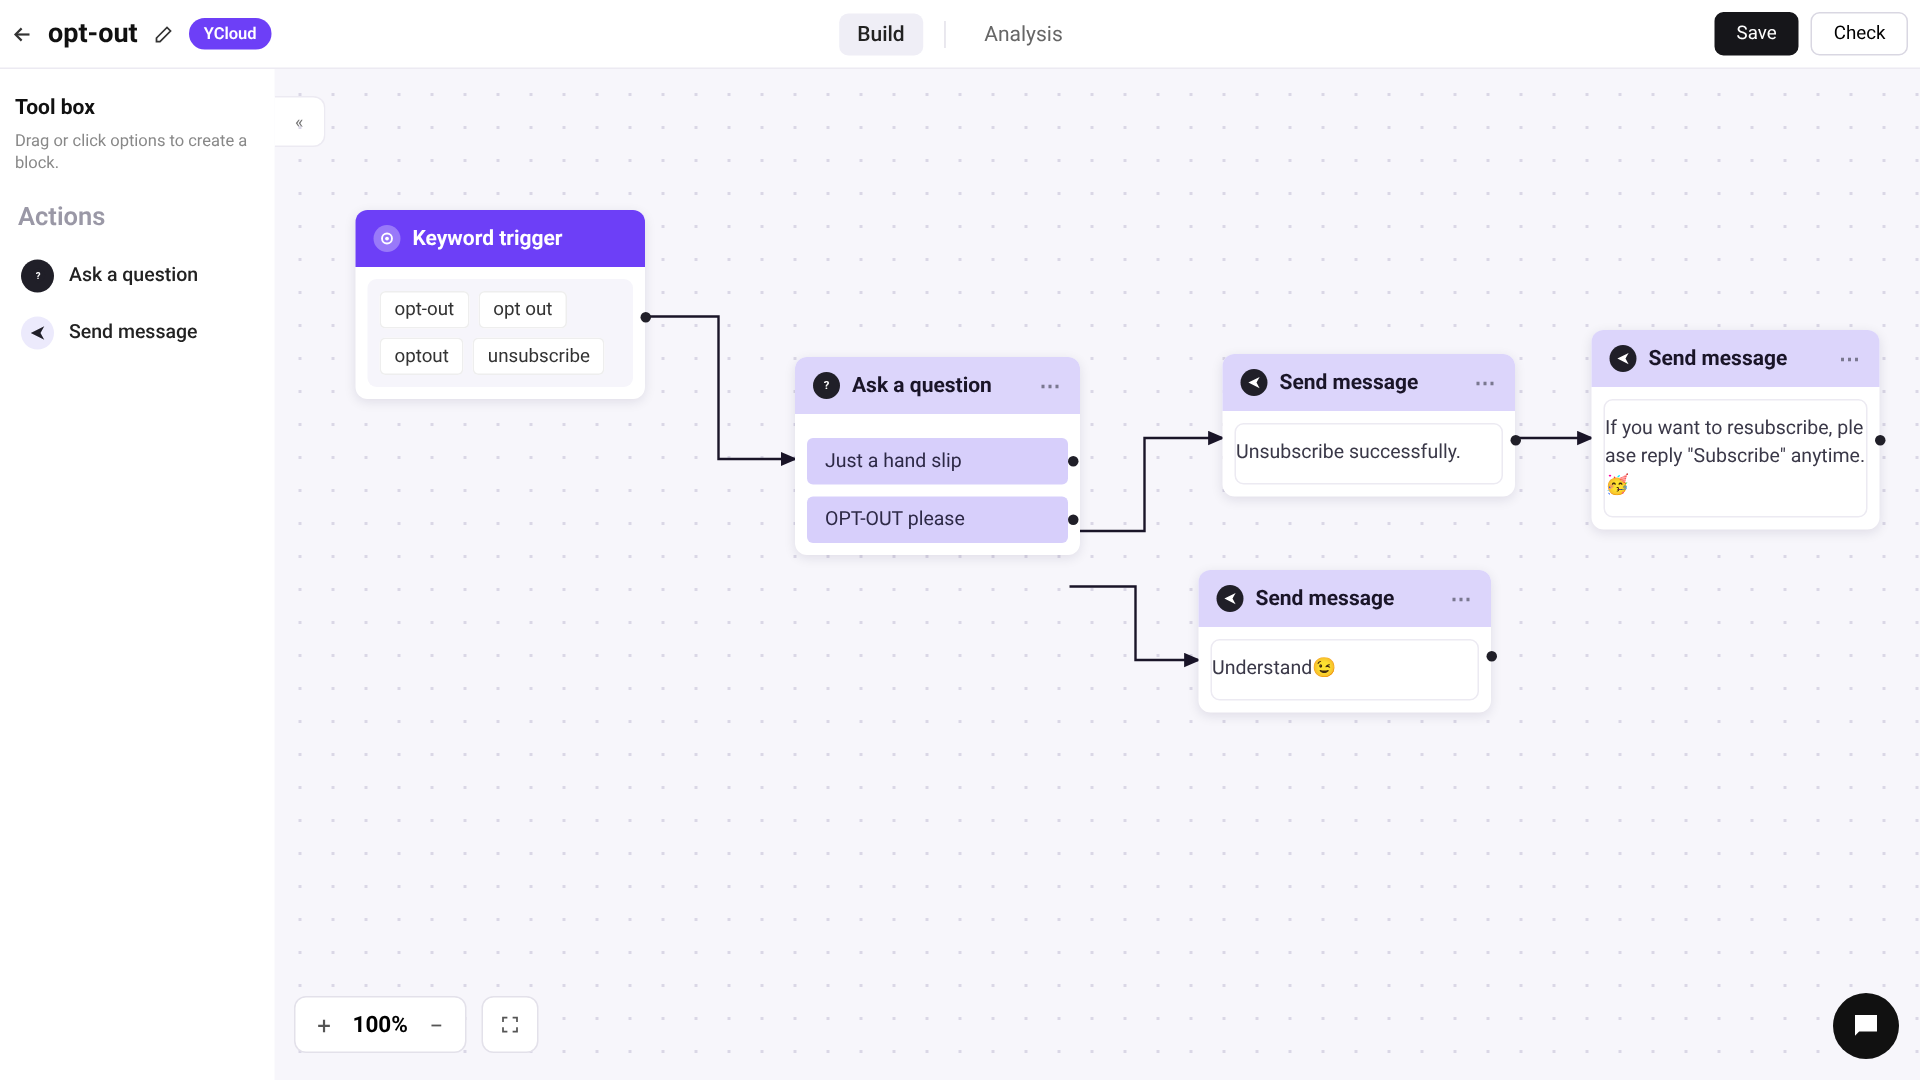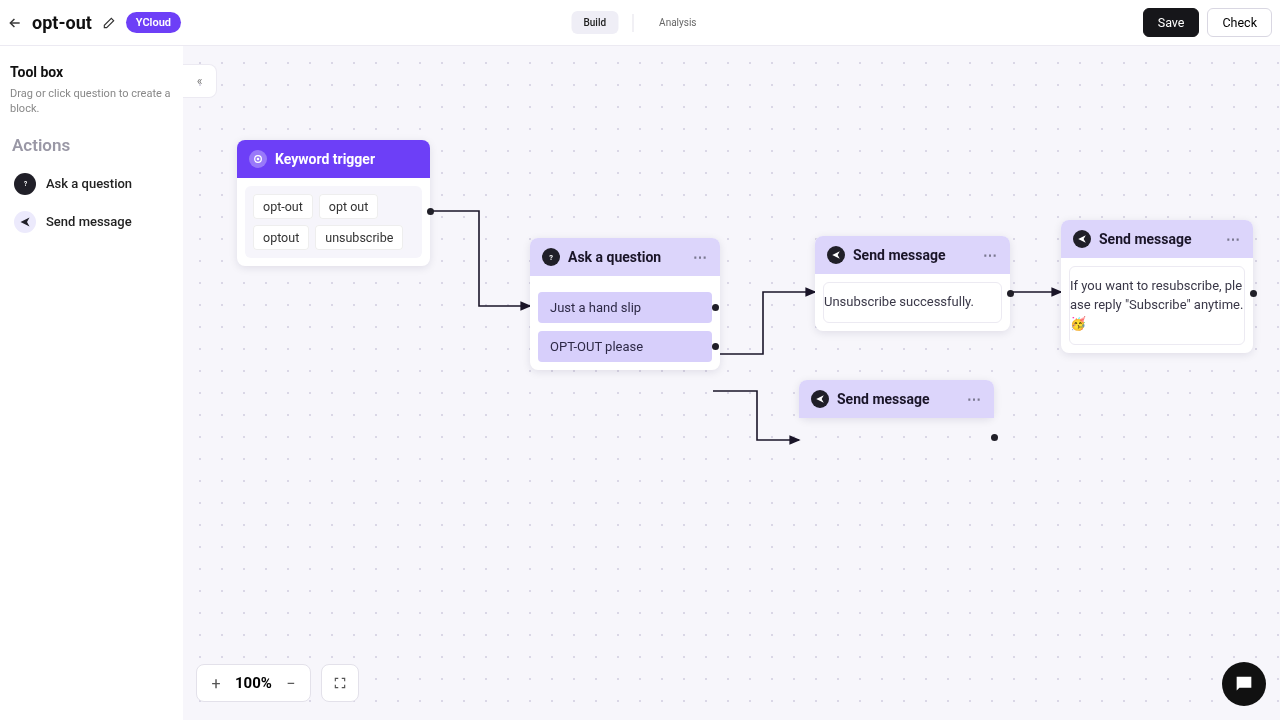--- a/index.html
+++ b/index.html
@@ -6,21 +6,21 @@
   body { width: 1280px; height: 720px; background: #f7f6fb; overflow: hidden; position: relative; }
 
   
   .header { height: 46px; background: #fff; display: flex; align-items: center; padding: 0 8px; border-bottom: 1px solid #eceaf2; position: relative; }
   .header-left { display: flex; align-items: center; gap: 10px; }
   .back-icon svg { width: 14px; height: 14px; display:block; }
   .title { font-size: 18px; font-weight: 700; color: #111; }
   .edit-icon svg { width:14px; height:14px; display:block; }
   .status-pill { background: #6d3ff7; color: #fff; font-size: 11px; font-weight:600; padding: 4px 10px; border-radius: 999px; }
   .header-center { position:absolute; left:50%; transform:translateX(-50%); display:flex; align-items:center; gap: 14px; }
-  .tab { font-size: 10px; color: #666; padding: 6px 12px; border-radius: 6px; cursor:pointer; }
+  .tab { font-size: 14px; color: #666; padding: 6px 12px; border-radius: 6px; cursor:pointer; }
   .tab.active { background: #efeef6; color: #222; font-weight:500; }
   .sep { width:1px; height:18px; background:#e3e1ea; }
   .header-right { margin-left:auto; display:flex; gap:8px; }
   .btn { font-size: 12.5px; padding: 6px 14px; border-radius: 6px; border:1px solid #d9d7e2; background:#fff; cursor:pointer; }
   .btn.dark { background:#16161a; color:#fff; border-color:#16161a; }
 
   
   .sidebar { position:absolute; left:0; top:46px; bottom:0; width:183px; background:#fff; padding: 18px 10px; }
   .sidebar h3 { font-size: 14px; font-weight:700; color:#111; margin-bottom:6px; }
   .sidebar p.desc { font-size: 11px; color:#888; line-height:1.4; margin-bottom:18px; }
@@ -88,21 +88,21 @@
     <div class="tab">Analysis</div>
   </div>
   <div class="header-right">
     <button class="btn dark">Save</button>
     <button class="btn">Check</button>
   </div>
 </div>
 
 <div class="sidebar">
   <h3>Tool box</h3>
-  <p class="desc">Drag or click question to create a block.</p>
+  <p class="desc">Drag or click options to create a block.</p>
   <div class="section-label">Actions</div>
   <div class="action-item">
     <span class="action-icon dark">
       <svg width="11" height="11" viewBox="0 0 24 24" fill="#fff">
           <circle cx="12" cy="12" r="10" fill="#201f28"></circle>
           <text x="12" y="17" font-size="14" text-anchor="middle" fill="#fff" font-weight="bold">?</text>
         </svg>
     </span>
     <span class="lbl">Ask a question</span>
   </div>
@@ -196,20 +196,23 @@
   <div class="node" style="left:616px; top:334px; width:195px;">
     <div class="node-head soft">
       <span class="head-icon dark">
         <svg width="10" height="10" viewBox="0 0 24 24" fill="#fff">
             <path d="M3 12l18-9-5 9 5 9-18-9z"></path>
           </svg>
       </span>
       <span>Send message</span>
       <span class="more">⋯</span>
     </div>
+    <div class="node-body">
+      <div class="textblock white">Understand😉</div>
+    </div>
     <span class="out-dot" style="top:54px;"></span>
   </div>
 
   <div class="node" style="left:878px; top:174px; width:192px;">
     <div class="node-head soft">
       <span class="head-icon dark">
         <svg width="10" height="10" viewBox="0 0 24 24" fill="#fff">
             <path d="M3 12l18-9-5 9 5 9-18-9z"></path>
           </svg>
       </span>

